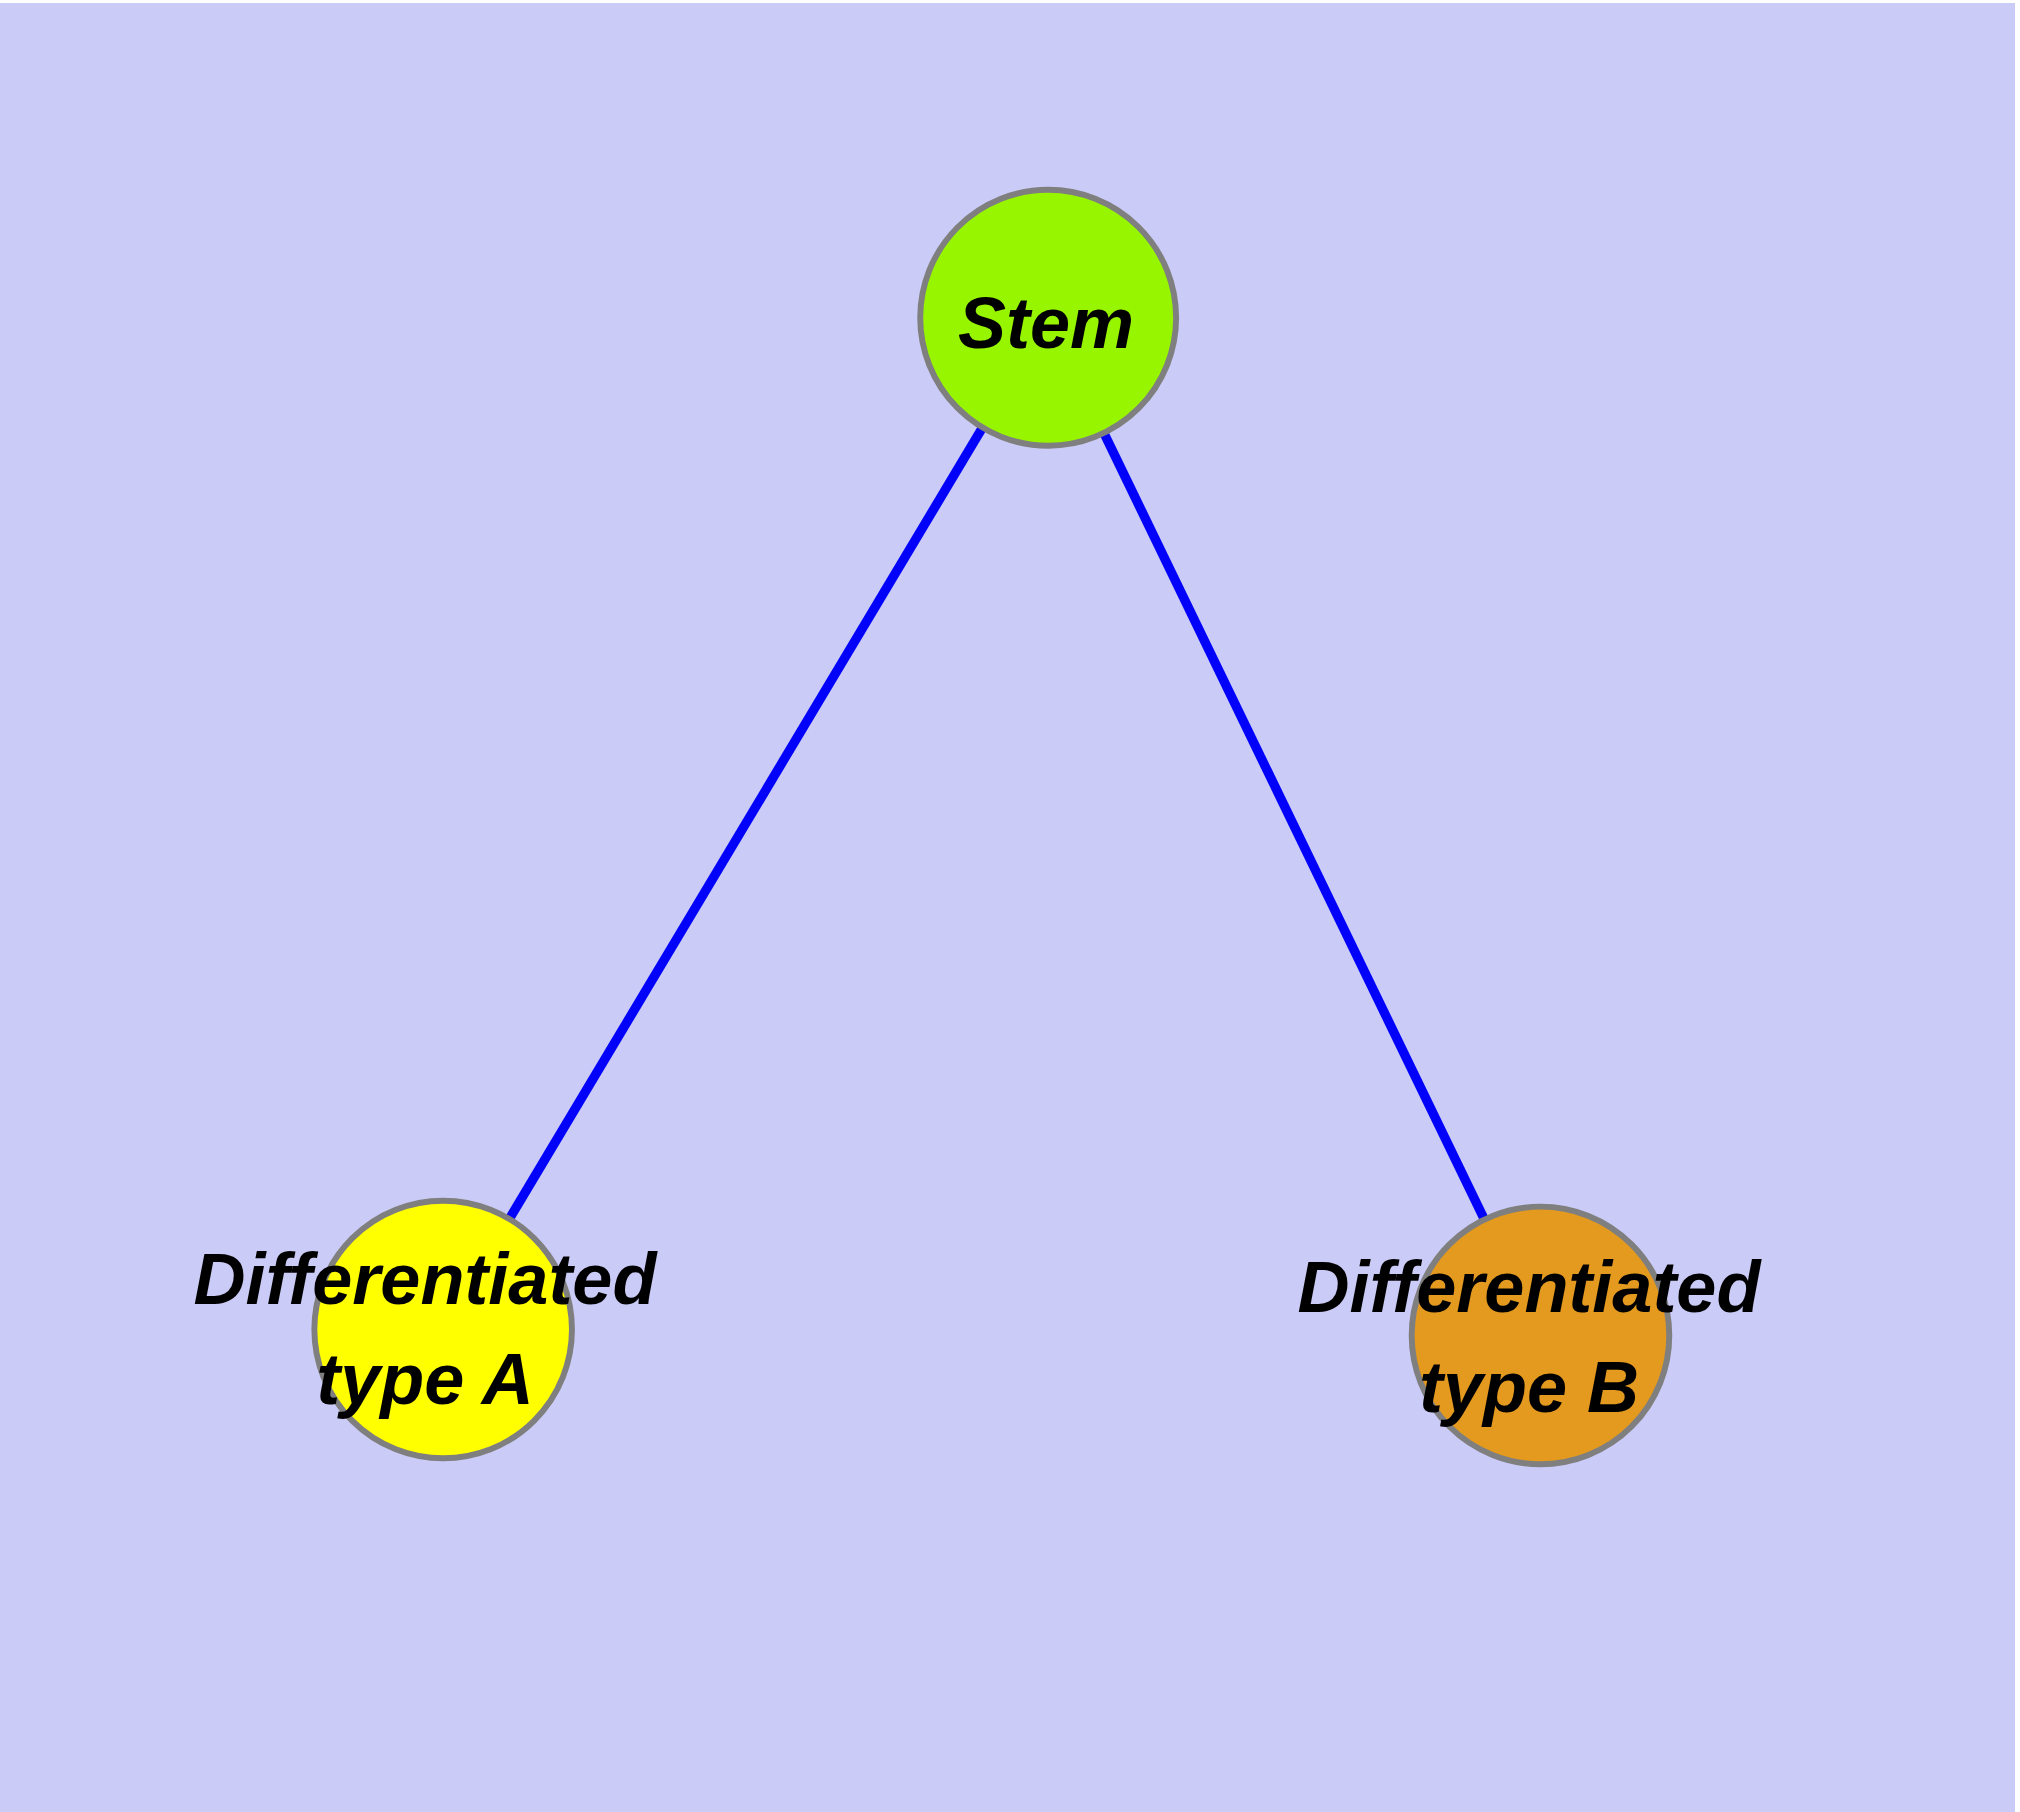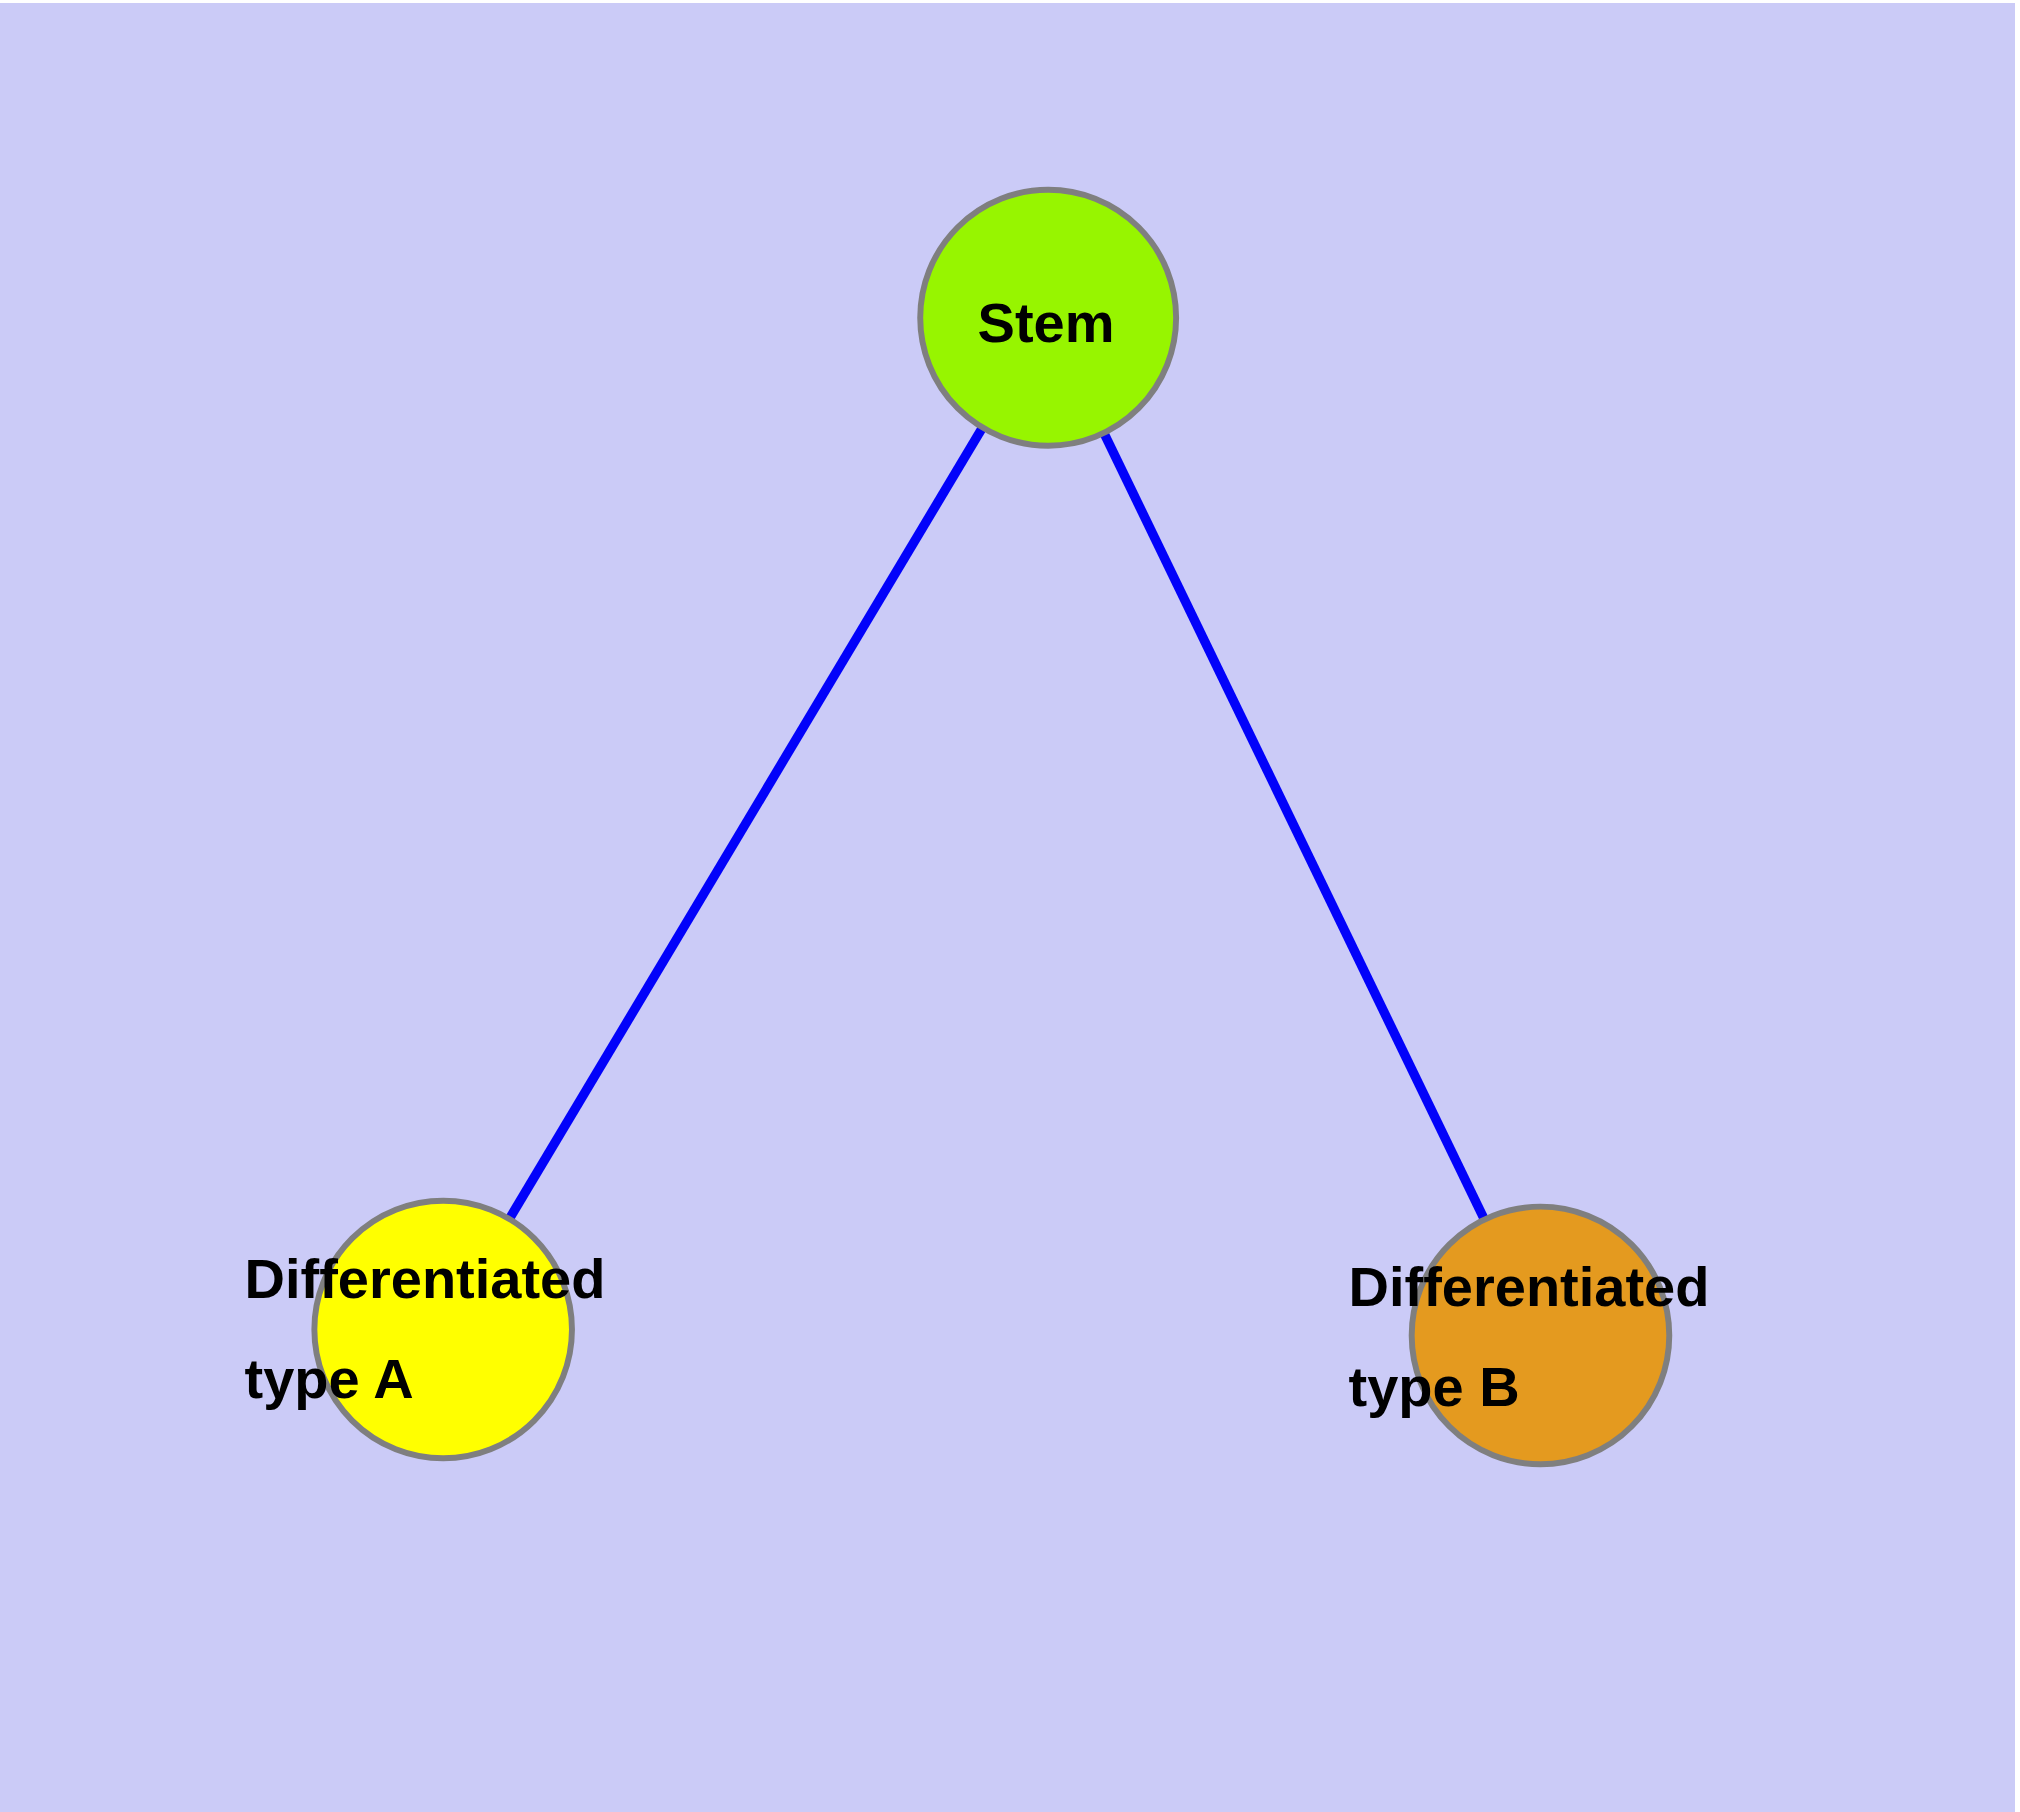--- a/index.html
+++ b/index.html
@@ -25,26 +25,27 @@
   .graph-svg {
     position: absolute;
     left: 0;
     top: 0;
     display: block;
   }
   .node-label {
     position: absolute;
     transform: translate(-50%, -50%);
     font-weight: bold;
-    font-size: 56px;
+    font-size: 72px;
     line-height: 100px;
     letter-spacing: 0px;
-    text-align: left;
+    text-align: center;
     white-space: pre-line;
     pointer-events: none;
+    font-style: italic;
   }
 </style>
 </head>
 <body>
 
 <div class="figure">
   <div class="plot-area" id="plot-area" style="background: rgb(203, 203, 247);">
     <svg class="graph-svg" id="graph-svg" width="2015" height="1809" viewBox="0 0 2378 2134">
       <g>
         <line x1="1237" y1="371" x2="523" y2="1565" stroke="#0202fa" stroke-width="11"></line>

